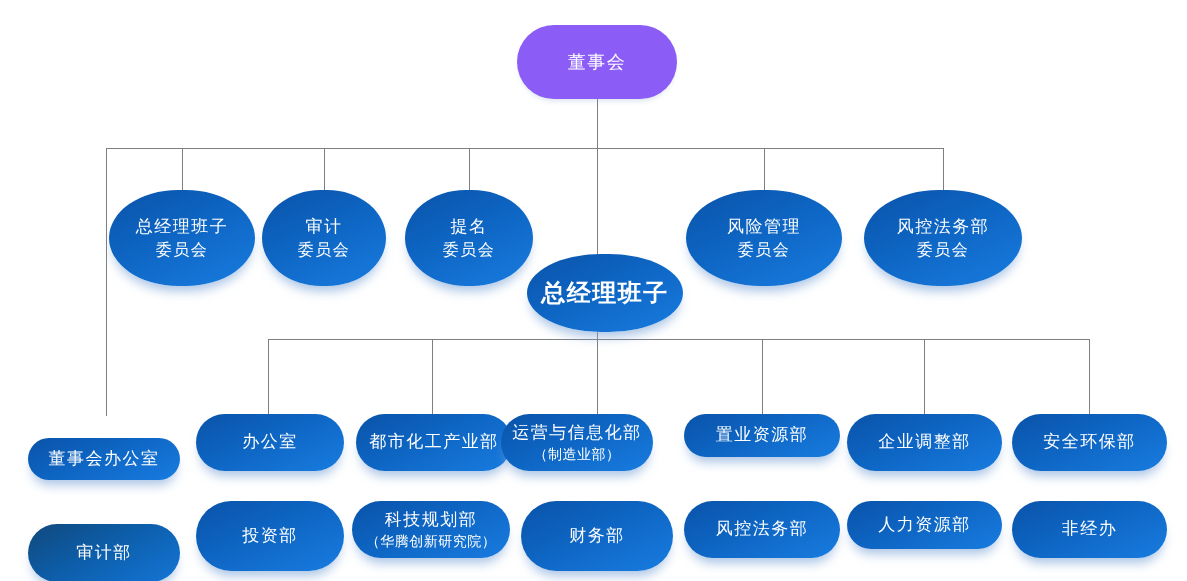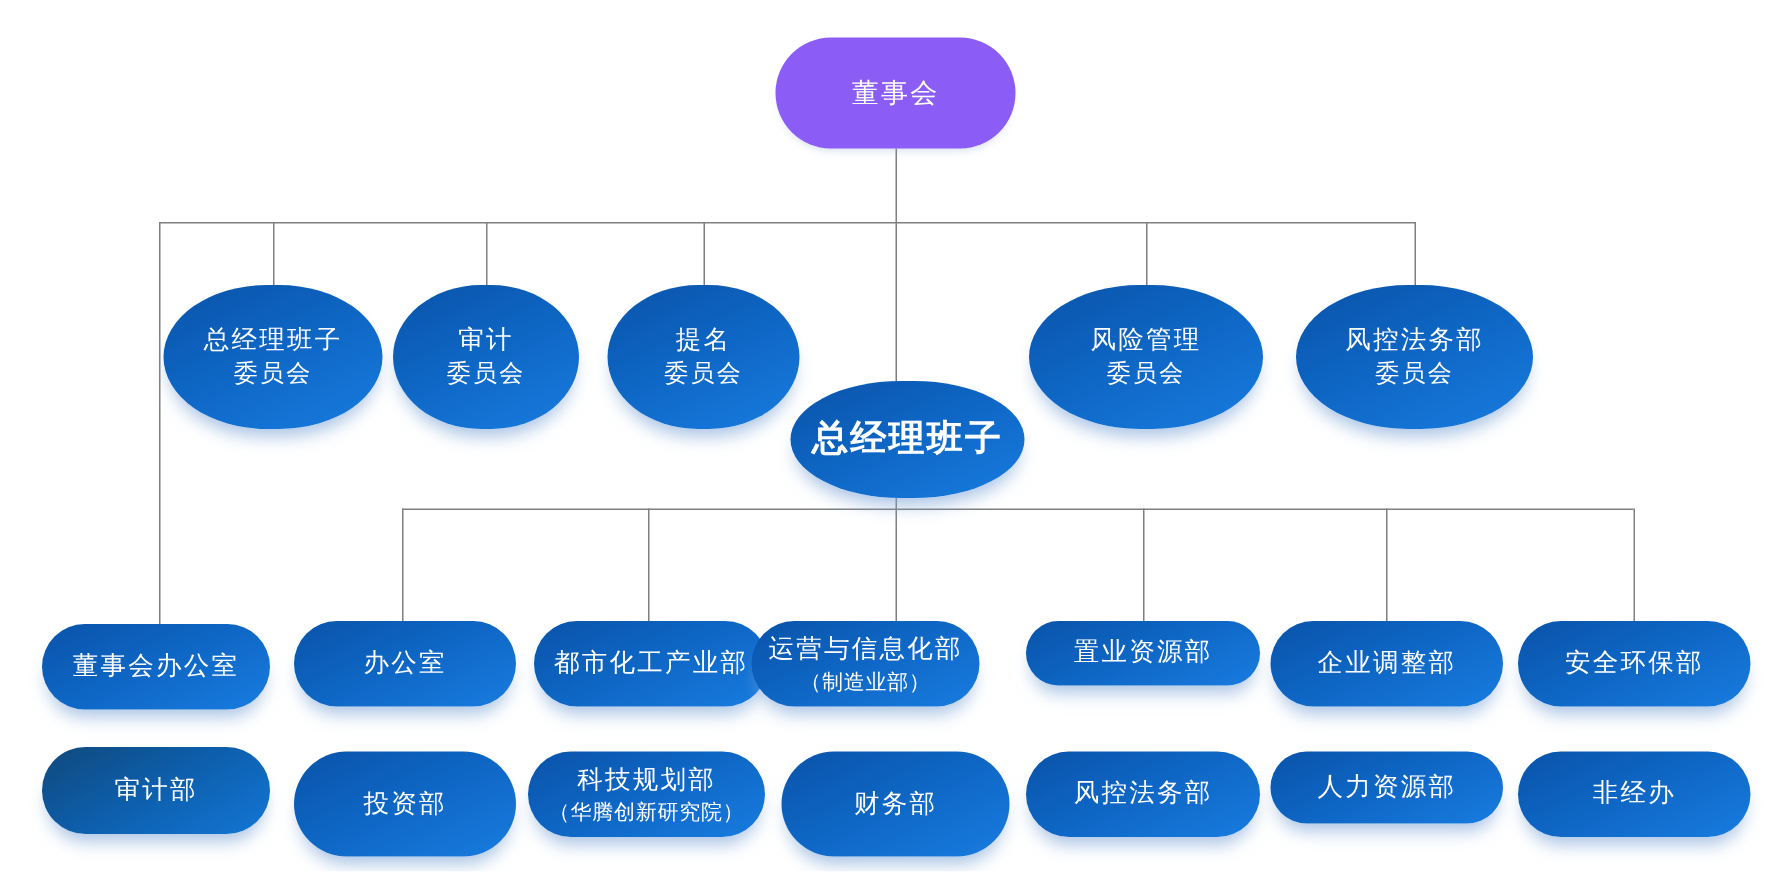--- a/index.html
+++ b/index.html
@@ -14,20 +14,21 @@
     position:absolute;display:flex;flex-direction:column;align-items:center;justify-content:center;
     color:#ffffff;text-align:center;letter-spacing:1.5px;z-index:2;font-size:17px;
   }
   .grad{
     background:linear-gradient(155deg,#0a53a9 0%,#0d63c0 40%,#187ce0 100%);
     box-shadow:0 9px 11px -4px rgba(125,165,215,.65);
   }
   .dark{
     background:linear-gradient(150deg,#10497c 0%,#0d5da9 45%,#1376d6 100%);
     box-shadow:0 9px 11px -4px rgba(125,165,215,.65);
+    margin-top:26px;
   }
   .pill{border-radius:999px;}
   .blob{border-radius:50% / 53%;}
   .board{background:#8b5cf6;box-shadow:0 4px 6px -3px rgba(140,160,200,.4);font-size:18px;}
   .gm{font-weight:bold;font-size:24px;}
   .l1,.l2{display:block;line-height:1.35;}
   .l2{font-size:14px;letter-spacing:0.5px;}
   .committee .l2{font-size:16px;letter-spacing:1.5px;}
 </style>
 </head>
@@ -73,21 +74,21 @@
   </div>
   <div class="node blob grad committee" style="left:864px;top:190px;width:158px;height:96px">
     <span class="l1">风控法务部</span>
     <span class="l2">委员会</span>
   </div>
 
   <div class="node blob grad gm" style="left:527px;top:254px;width:156px;height:78px">
     <span class="l1">总经理班子</span>
   </div>
 
-  <div class="node pill grad" style="left:28px;top:416px;width:152px;height:57px">
+  <div class="node pill grad" style="left:28px;top:438px;width:152px;height:42px">
     <span class="l1">董事会办公室</span>
   </div>
   <div class="node pill grad" style="left:196px;top:414px;width:148px;height:57px">
     <span class="l1">办公室</span>
   </div>
   <div class="node pill grad" style="left:356px;top:414px;width:156px;height:57px">
     <span class="l1">都市化工产业部</span>
   </div>
   <div class="node pill grad" style="left:501px;top:414px;width:152px;height:57px">
     <span class="l1">运营与信息化部</span>

